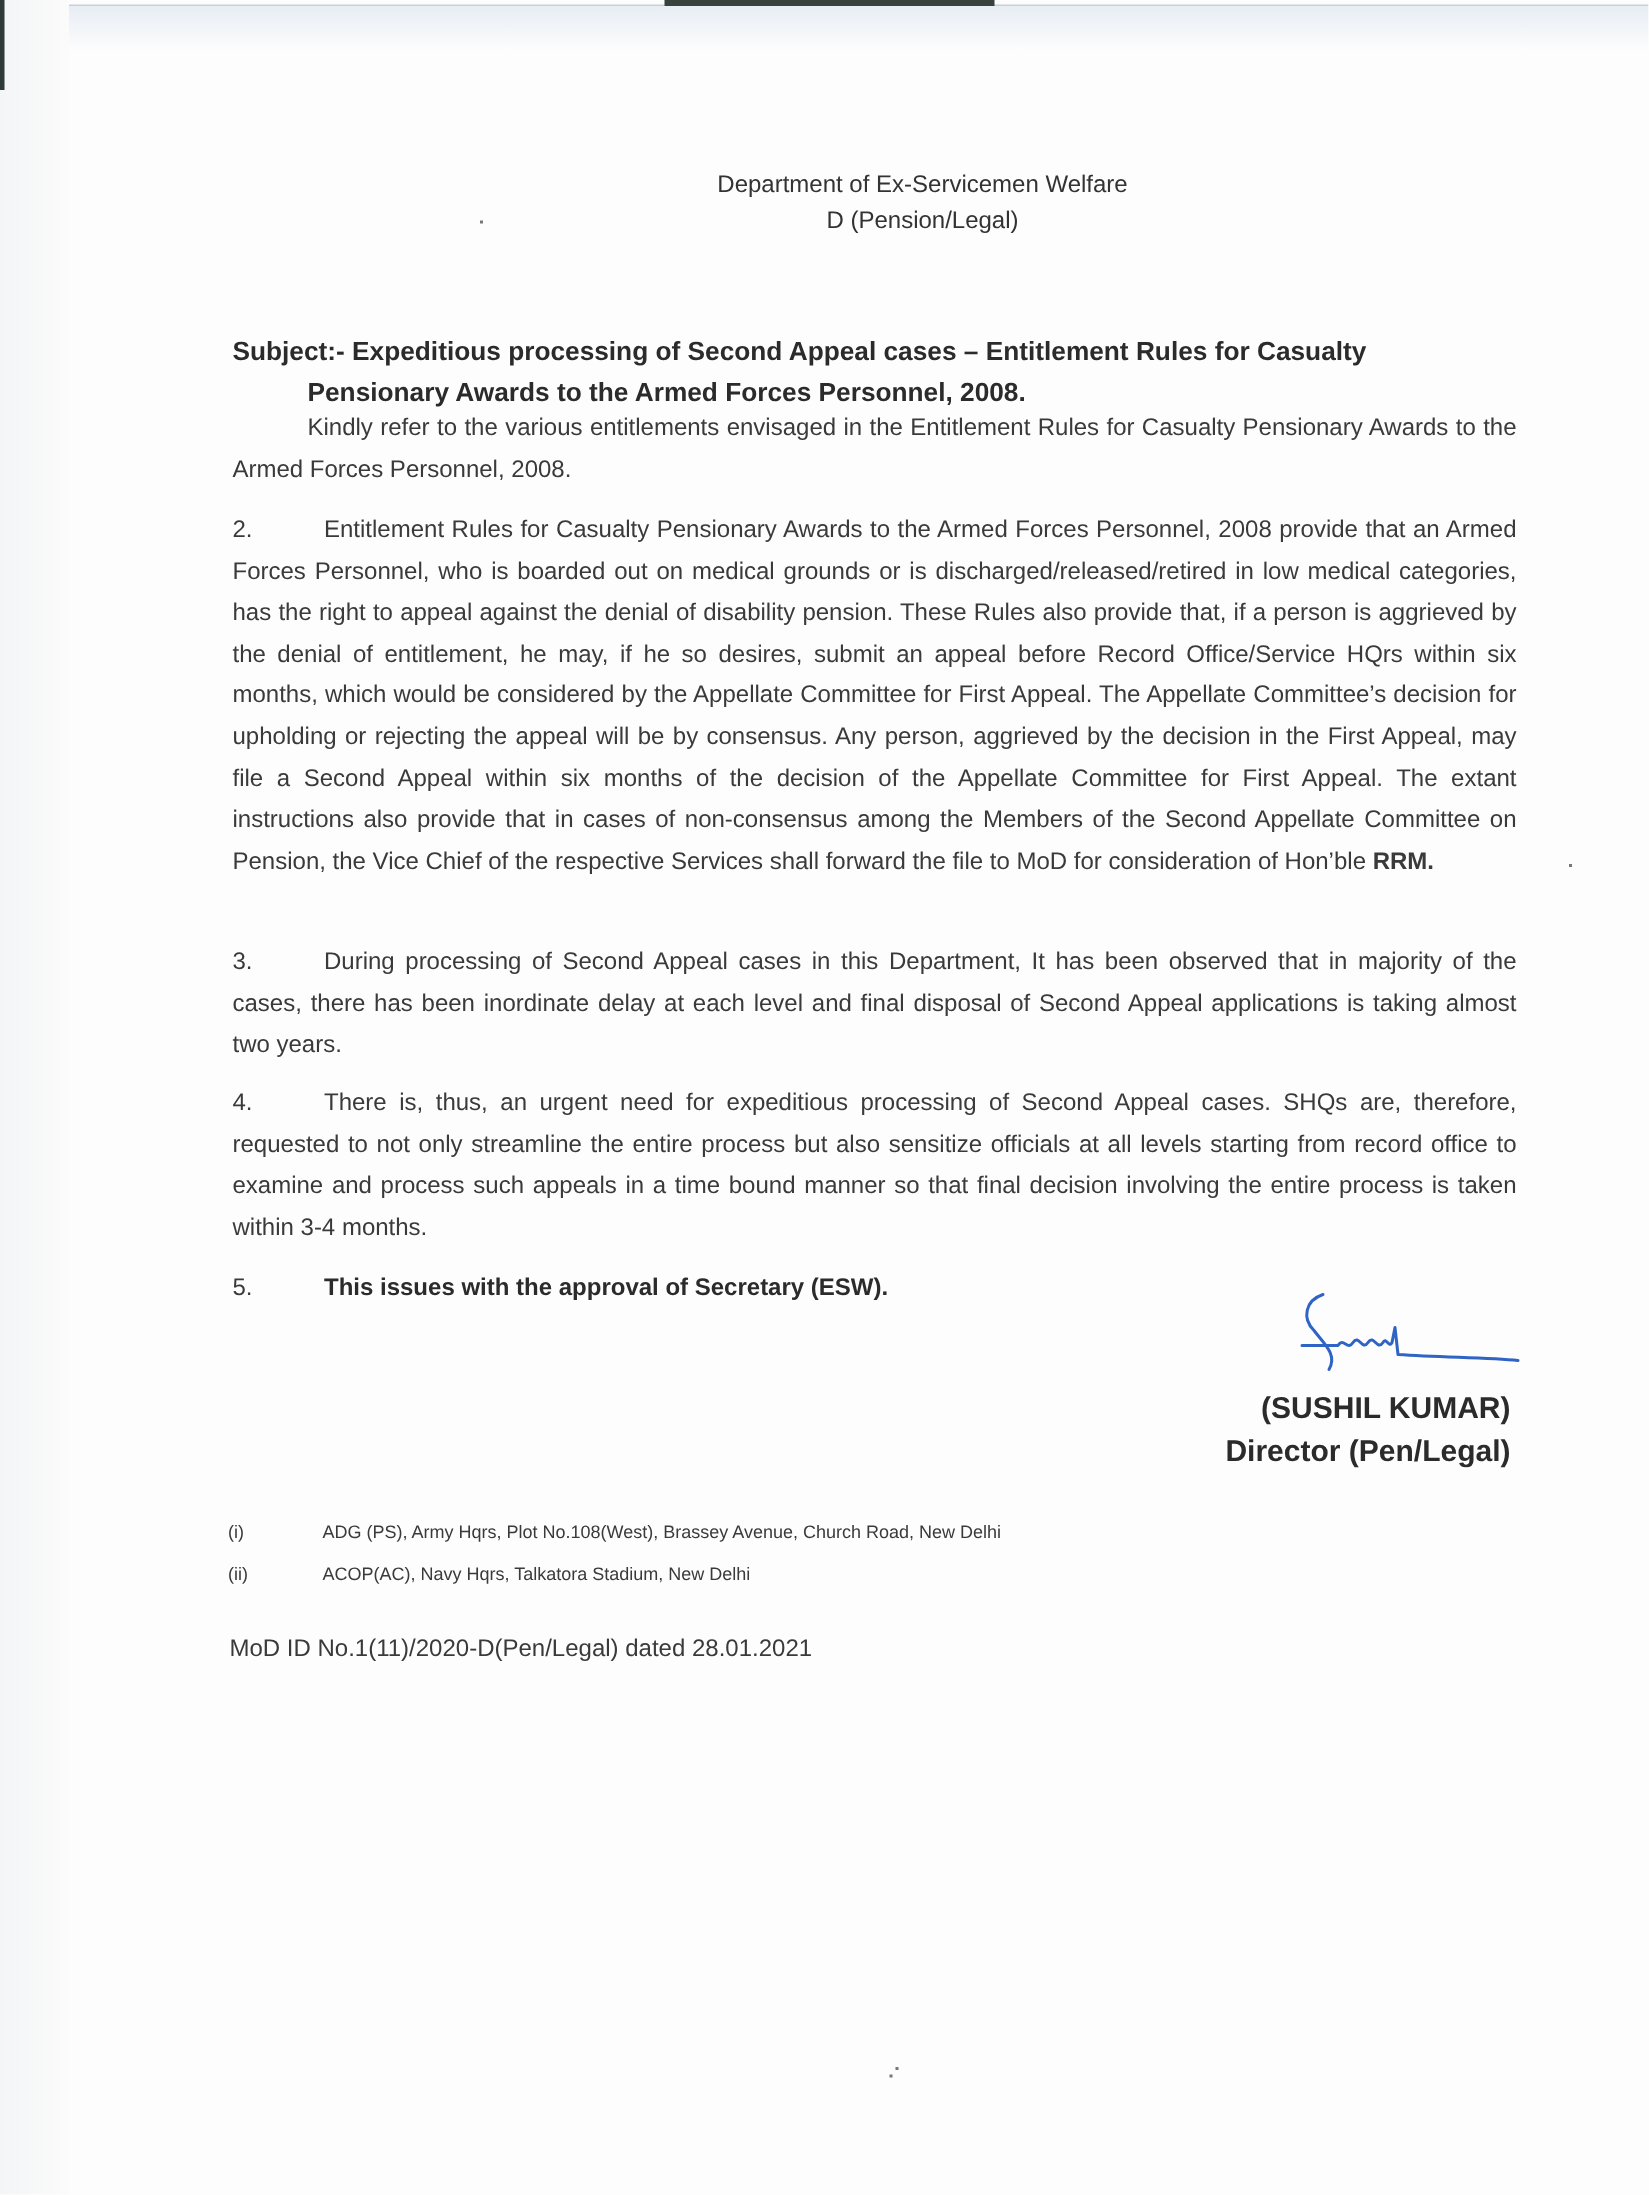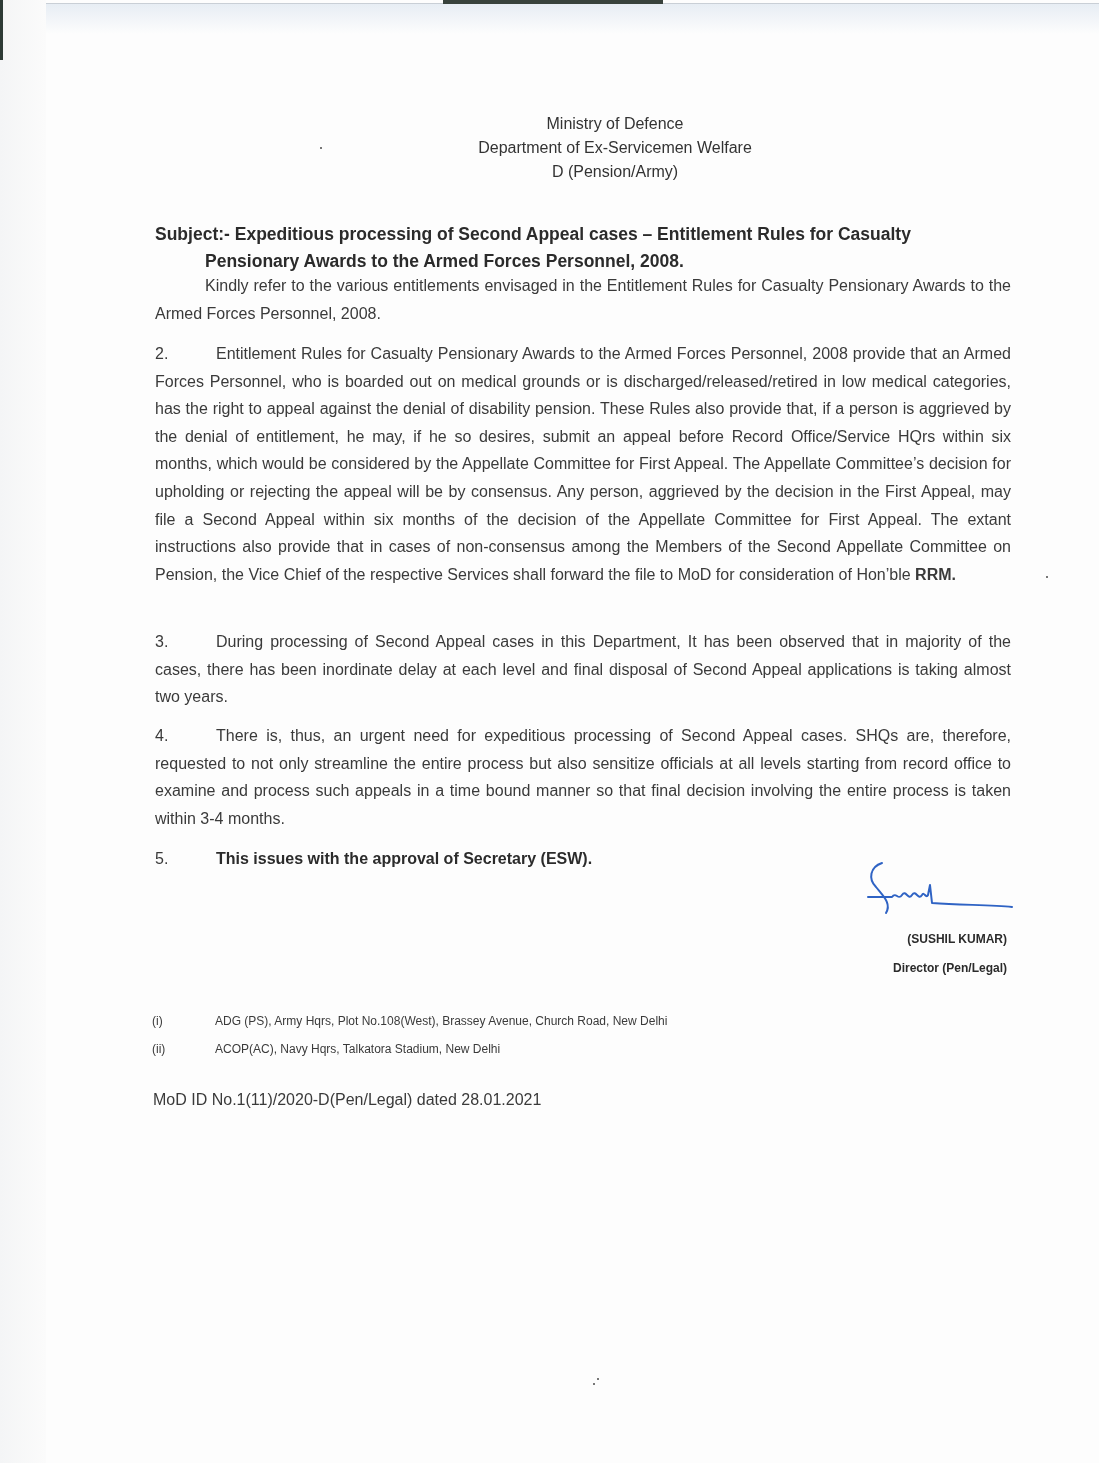--- a/index.html
+++ b/index.html
@@ -37,40 +37,39 @@
   }
   .para .num { display: inline-block; width: 61px; }
   .para .indent { display: inline-block; width: 50px; }
   .p1 { top: 272px; }
   .p2 { top: 340px; }
   .p3 { top: 628px; }
   .p4 { top: 722px; }
   .p5 { top: 845px; font-weight: normal; }
   .p5 .bold { font-weight: bold; color: #2b2b2b; }
   .signature { position: absolute; left: 862px; top: 855px; width: 160px; height: 70px; }
-  .sig-block { position: absolute; right: 92px; top: 925px; text-align: right; font-size: 12px; font-weight: bold; line-height: 29px; color: #2b2b2b; }
+  .sig-block { position: absolute; right: 92px; top: 925px; text-align: right; font-size: 20px; font-weight: bold; line-height: 29px; color: #2b2b2b; }
   .addresses { position: absolute; left: 152px; top: 1007px; width: 830px; font-size: 12px; color: #3a3a3a; }
   .addr-row { height: 28px; line-height: 28px; }
   .addr-row .idx { display: inline-block; width: 63px; }
   .addr-row.underlined { border-bottom: 1.5px solid #333; height: 26px; line-height: 26px; }
   .addr-row.underlined .idx { text-decoration: underline; }
   .mod-id { position: absolute; left: 153px; top: 1091px; font-size: 16px; color: #3a3a3a; }
   .speck { position: absolute; width: 2px; height: 2px; background: #777; }
 </style>
 </head>
 <body>
 
 <div class="scan-edge-left"></div>
 <div class="scan-top-shade"></div>
 <div class="scan-top-bar"></div>
 
 <div class="header">
-  <div>Ministry of Defence</div>
   <div>Department of Ex-Servicemen Welfare</div>
-  <div>D (Pension/Army)</div>
+  <div>D (Pension/Legal)</div>
 </div>
 
 <div class="subject">
   <span>Subject:- Expeditious processing of Second Appeal cases – Entitlement Rules  for Casualty</span>
   <span class="cont">Pensionary Awards to the Armed Forces Personnel, 2008.</span>
 </div>
 
 <div class="para p1">
   <span class="indent"></span><span>Kindly refer to the various entitlements envisaged in the Entitlement Rules for Casualty Pensionary Awards to the Armed Forces Personnel, 2008.</span>
 </div>

